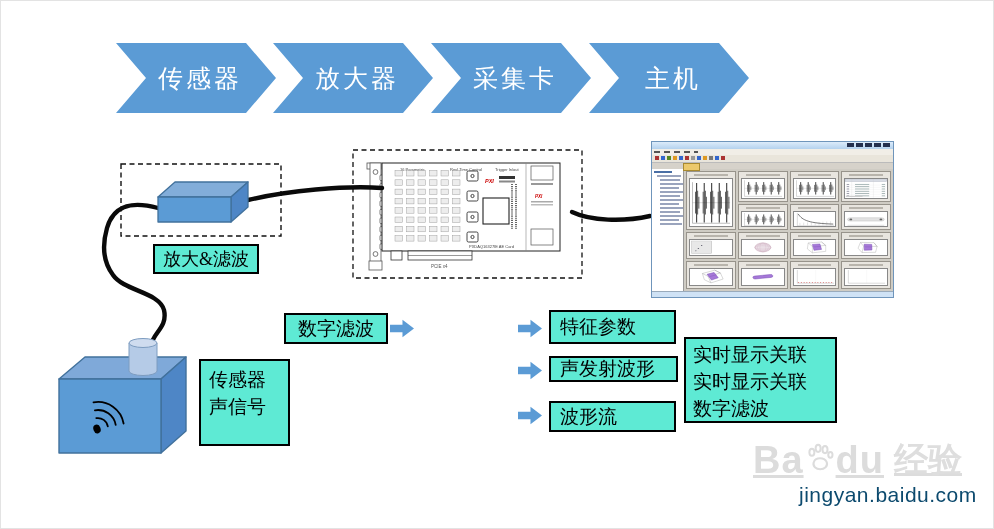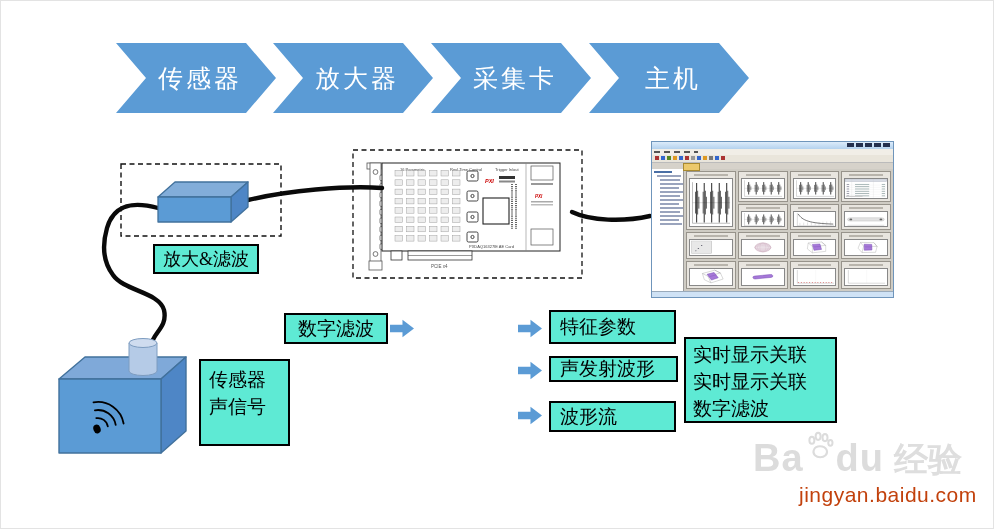--- a/index.html
+++ b/index.html
@@ -49,25 +49,25 @@
       gap:2px;padding:2px;box-sizing:border-box;background:#cfccc4;}
   .pnl{background:#e8e5df;border:1px solid #97938b;padding:2px 2px 2px;display:flex;
       flex-direction:column;min-height:0;}
   .pnl::before{content:"";height:2px;margin:0 5px 2px;background:#b8b4ac;}
   .plt{flex:1;background:#fff;border:1px solid #888;overflow:hidden;min-height:0;}
   .plt svg{width:100%;height:100%;display:block;}
   .sw-status{position:absolute;left:0;bottom:0;right:0;height:5px;background:#cfe2f5;border-top:1px solid #9ab;}
 
   
   .wm{position:absolute;left:752px;top:436px;z-index:1;color:#dcdcdc;}
-  .wm-row{display:flex;}
+  .wm-row{display:flex;align-items:center;text-decoration:underline;}
   .wm-brand{font-size:38px;font-weight:bold;letter-spacing:1px;}
   .wm-cn{font-size:34px;font-weight:bold;margin-left:10px;color:#dedede;
       font-family:"Liberation Serif","DejaVu Serif",serif;}
-  .wm-url{font-size:21px;color:#c2410c;margin:0 0 2px 46px;letter-spacing:.5px;}
+  .wm-url{font-size:21px;color:#0c4a6e;margin:0 0 2px 46px;letter-spacing:.5px;}
 </style>
 </head>
 <body>
 
 <div class="stage">
 
   <div class="chev" style="left:115px">
       <span>传感器</span>
     </div>
   <div class="chev" style="left:272px">

